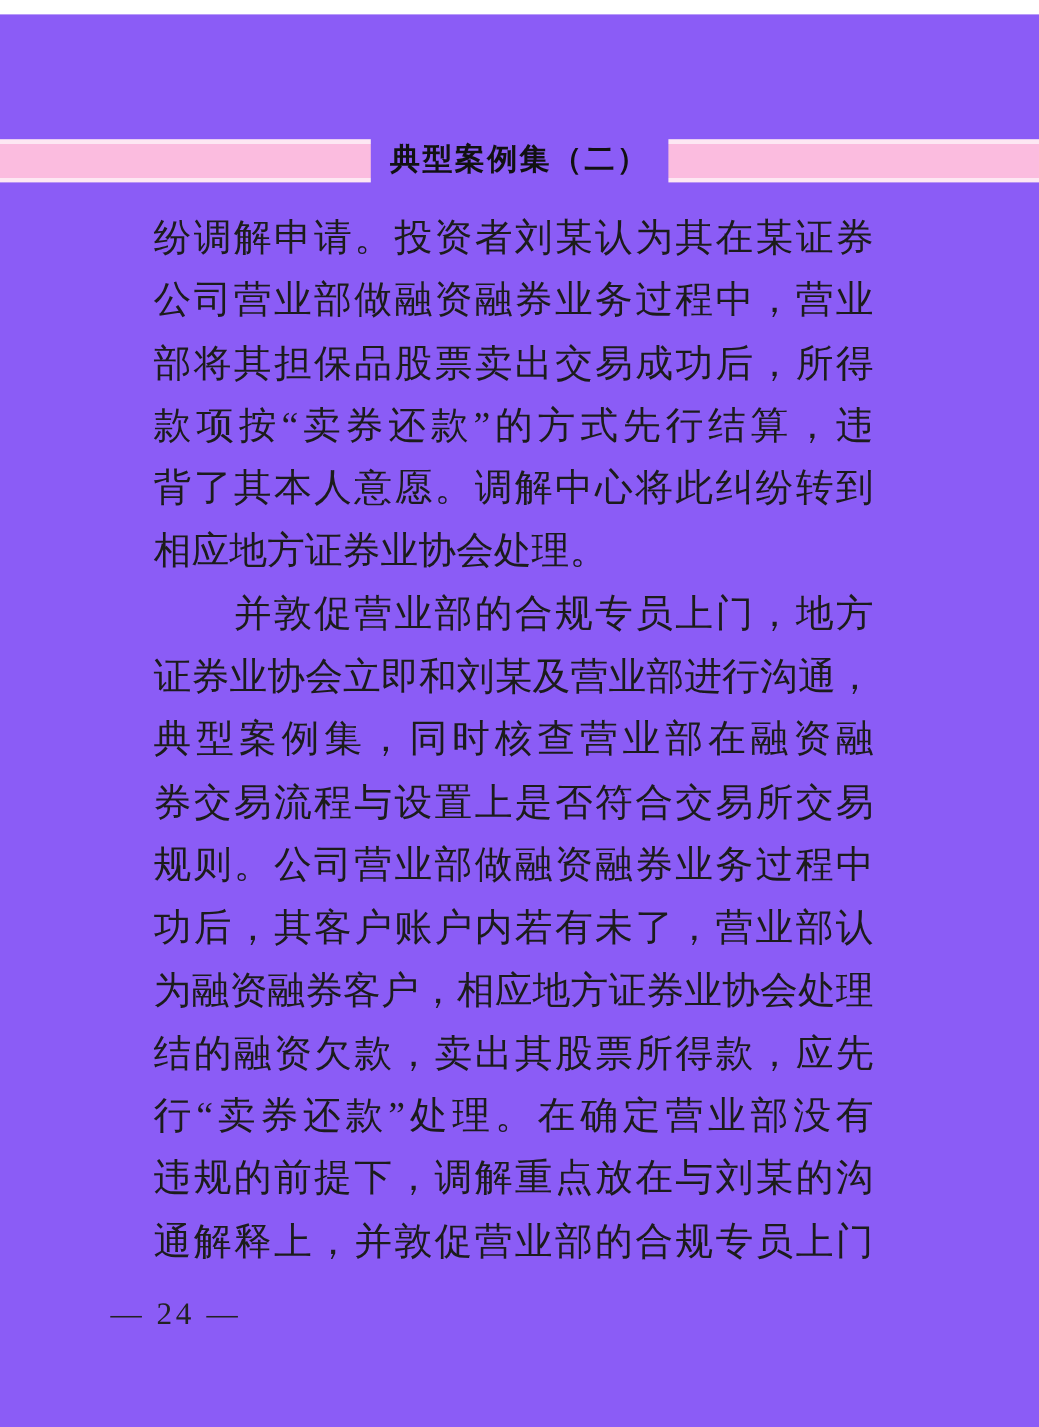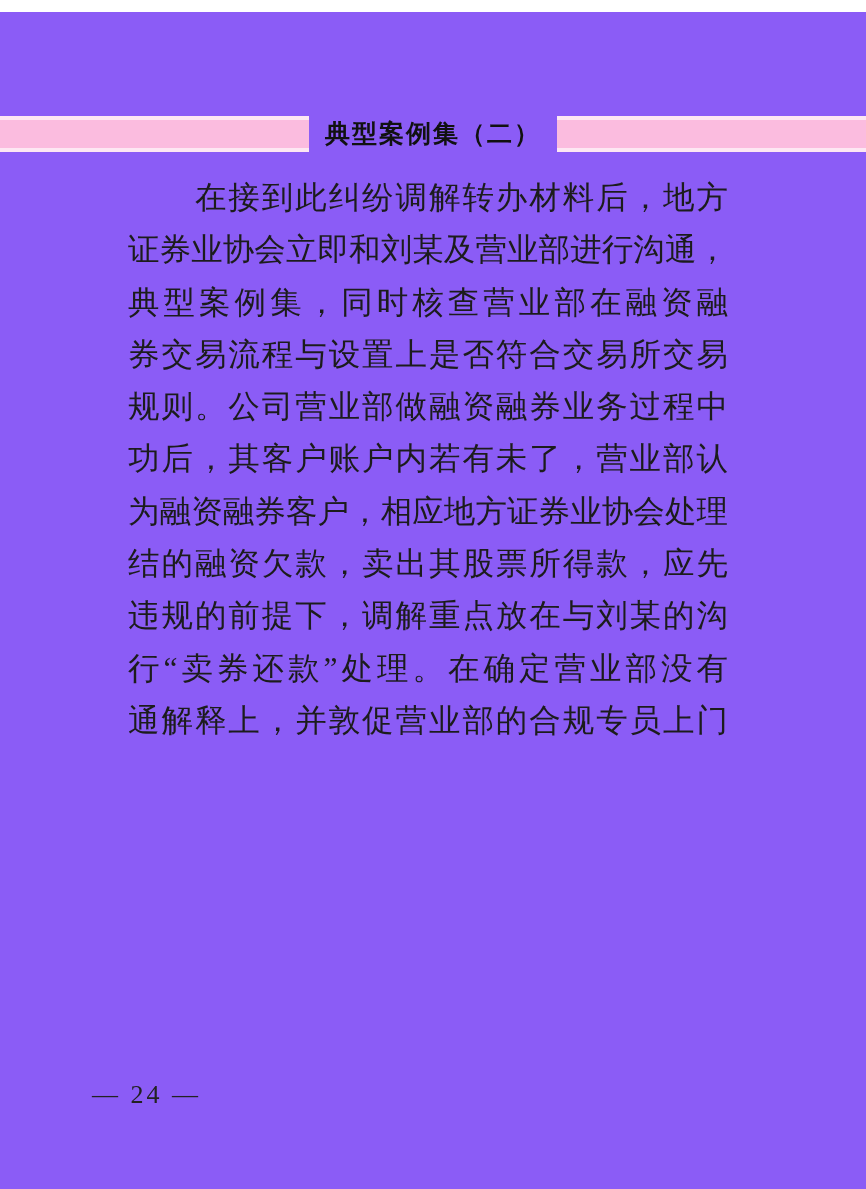--- a/index.html
+++ b/index.html
@@ -81,32 +81,40 @@
 <div class="page">
 
   <div class="running-head">
     <div class="head-bar"></div>
     <div class="head-title">典型案例集（二）</div>
     <div class="head-bar"></div>
   </div>
 
   <div class="body-text">
 
+    <div>
+      <div class="text-line">纷调解申请。投资者刘某认为其在某证券</div>
+      <div class="text-line">公司营业部做融资融券业务过程中，营业</div>
+      <div class="text-line">部将其担保品股票卖出交易成功后，所得</div>
+      <div class="text-line">款项按“卖券还款”的方式先行结算，违</div>
+      <div class="text-line">背了其本人意愿。调解中心将此纠纷转到</div>
+      <div class="text-line para-end">相应地方证券业协会处理。</div>
+    </div>
 
     <div>
-      <div class="text-line">　　在接到此纠纷调解转办材料后，地方</div>
+      <div class="text-line">　　并敦促营业部的合规专员上门，地方</div>
       <div class="text-line">证券业协会立即和刘某及营业部进行沟通，</div>
       <div class="text-line">典型案例集，同时核查营业部在融资融</div>
       <div class="text-line">券交易流程与设置上是否符合交易所交易</div>
       <div class="text-line">规则。公司营业部做融资融券业务过程中</div>
       <div class="text-line">功后，其客户账户内若有未了，营业部认</div>
       <div class="text-line">为融资融券客户，相应地方证券业协会处理</div>
       <div class="text-line">结的融资欠款，卖出其股票所得款，应先</div>
+      <div class="text-line">行“卖券还款”处理。在确定营业部没有</div>
       <div class="text-line">违规的前提下，调解重点放在与刘某的沟</div>
-      <div class="text-line">行“卖券还款”处理。在确定营业部没有</div>
       <div class="text-line">通解释上，并敦促营业部的合规专员上门</div>
     </div>
 
   </div>
 
   <div class="folio">— 24 —</div>
 
 </div>
 
 </body></html>

